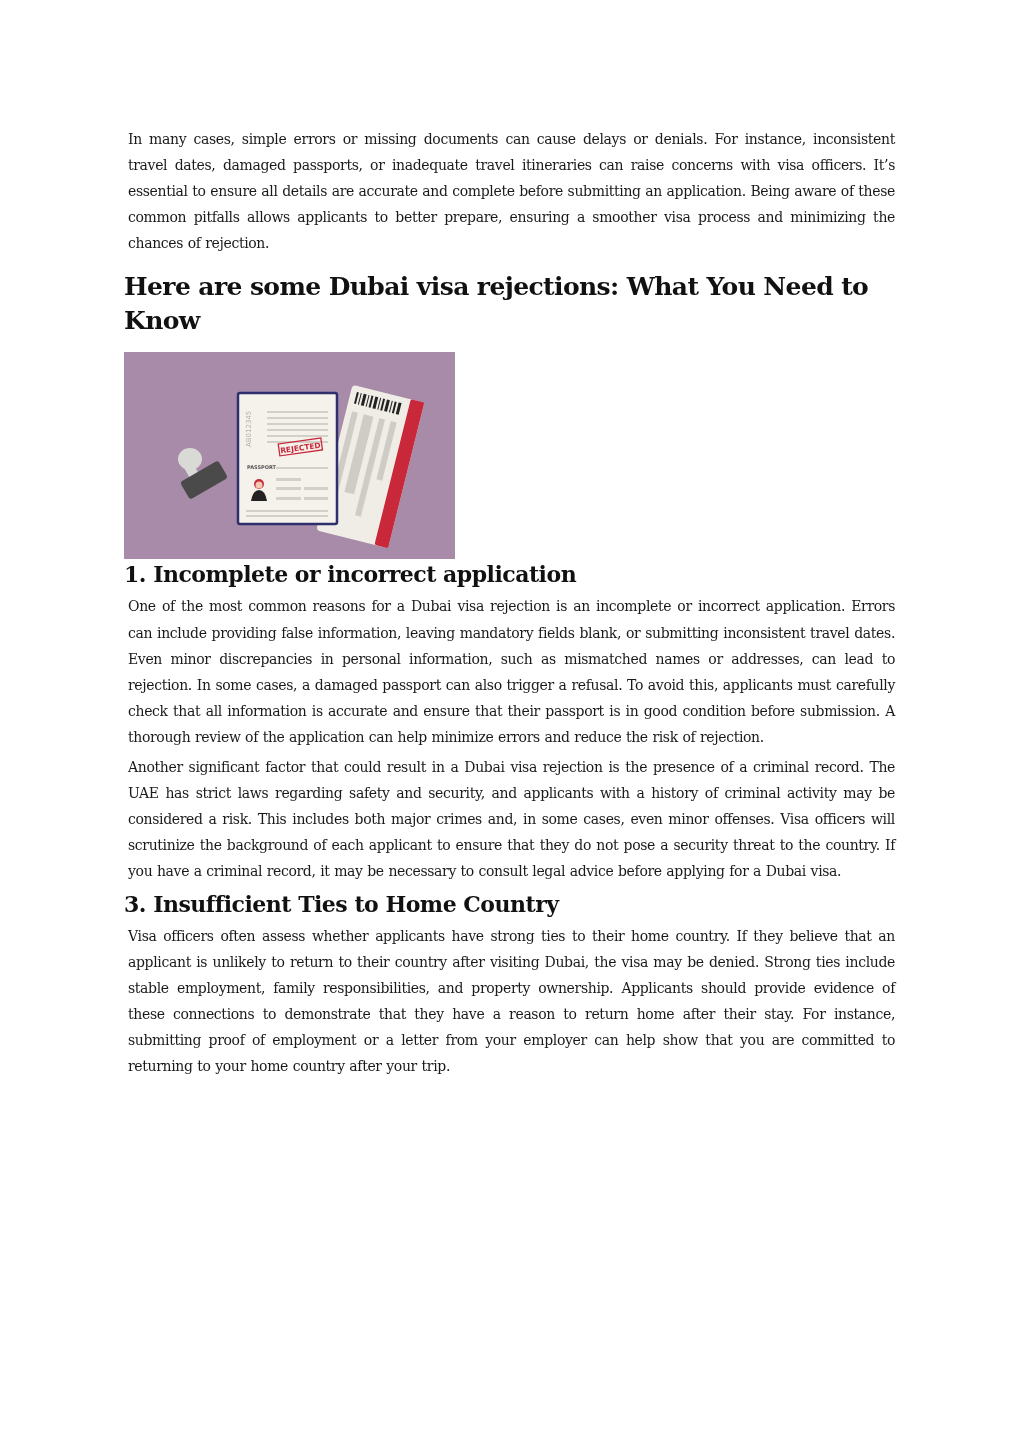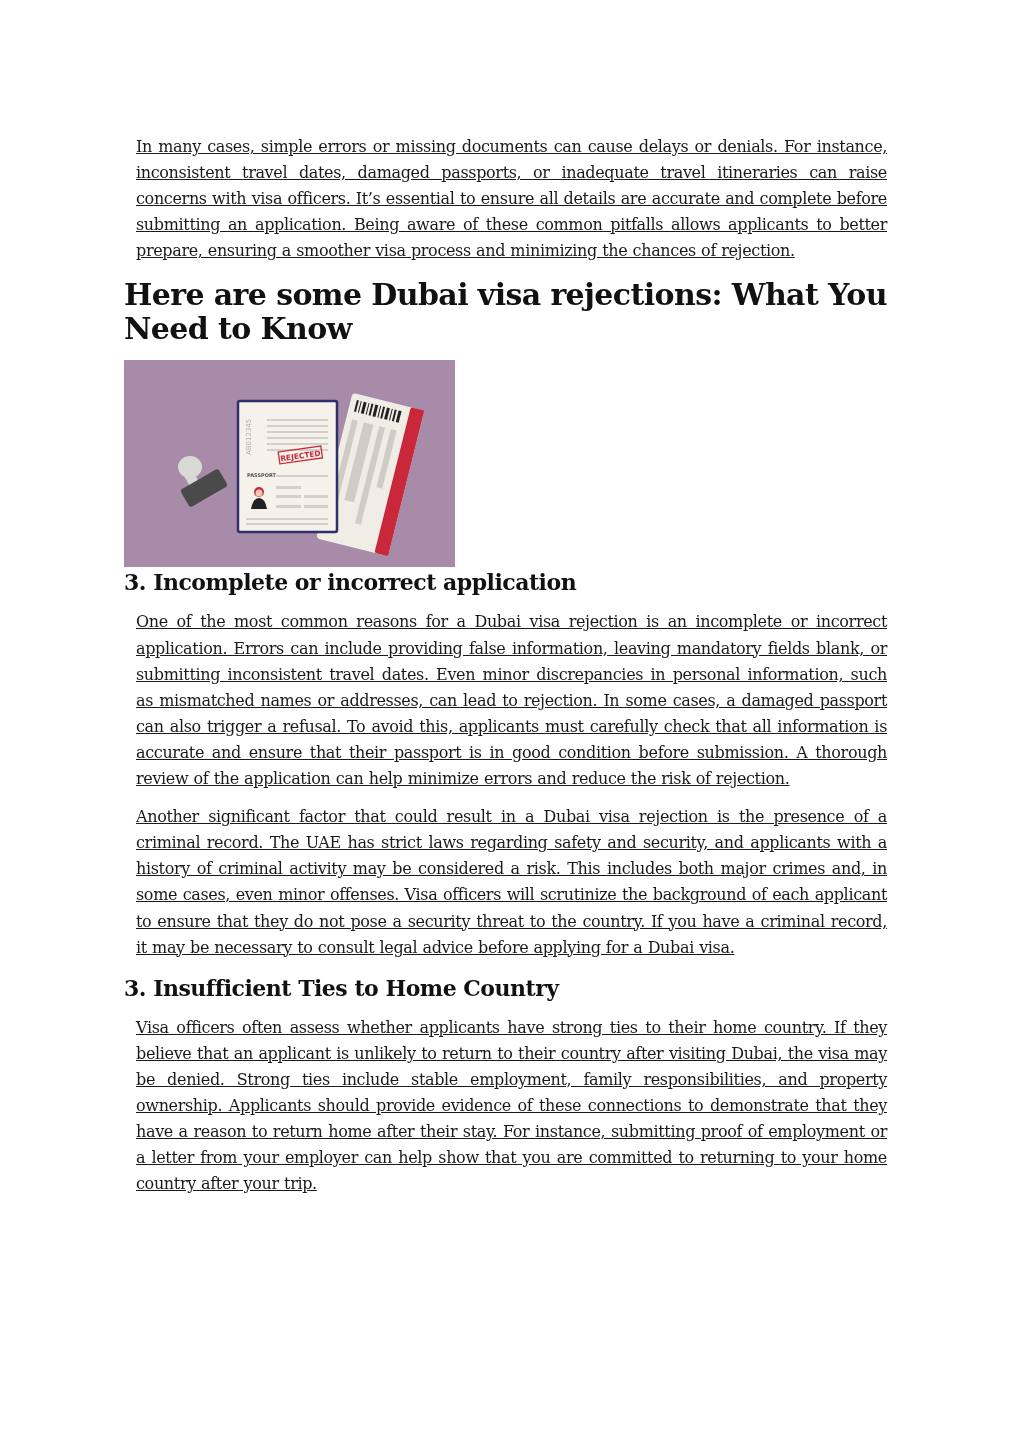--- a/index.html
+++ b/index.html
@@ -3,25 +3,25 @@
   <meta charset="utf-8">
   <style>
     html, body { margin: 0; padding: 0; background: #ffffff; }
     body { width: 1023px; height: 1447px; position: relative; overflow: hidden; }
     .page {
       position: absolute; left: 124px; top: 122px; width: 775px;
       font-family: "DejaVu Serif", "Liberation Serif", serif;
       color: #1a1a1a;
     }
     p.body {
-      margin: 12px; font-size: 16px; line-height: 26.1px; text-align: justify;
-      letter-spacing: -0.35px; word-spacing: 0.5px; text-decoration: underline;
+      margin: 4px; font-size: 14px; line-height: 26.1px; text-align: justify;
+      letter-spacing: -0.35px; word-spacing: 0.5px;
     }
     h2.main {
-      margin: 0; margin-top: 14px; font-size: 30px; line-height: 34px; font-weight: bold;
+      margin: 0; margin-top: 14px; font-size: 25px; line-height: 34px; font-weight: bold;
       letter-spacing: -0.6px; color: #111;
     }
     h3.sec {
       margin: 0; font-size: 22px; line-height: 30px; font-weight: bold; letter-spacing: -0.5px; color: #111;
     }
     .figure {
       margin-top: 14px; width: 331px; height: 207px; background: #a78ba8; position: relative; overflow: hidden;
     }
     .figure svg { position: absolute; left: 0; top: 0; }
     .s1 { margin-top: 16px; }
@@ -101,20 +101,20 @@
           <rect x="125" y="124" width="20" height="26" fill="#f5f2ec"></rect>
           <path d="M127 149 Q129 138 135 138 Q141 138 143 149 Z" fill="#222"></path>
           <circle cx="135" cy="132" r="5" fill="#c8283a"></circle>
           <circle cx="135" cy="133" r="3.5" fill="#f2c9b0"></circle>
         </g>
       </g>
       <text x="0" y="0" font-size="1" fill="transparent">BOARDING PASS</text>
     </svg>
   </div>
 
-  <h3 class="sec s1">3. Incomplete or incorrect application</h3>
+  <h3 class="sec s1">1. Incomplete or incorrect application</h3>
   <p class="body s1p">One of the most common reasons for a Dubai visa rejection is an incomplete or incorrect application. Errors can include providing false information, leaving mandatory fields blank, or submitting inconsistent travel dates. Even minor discrepancies in personal information, such as mismatched names or addresses, can lead to rejection. In some cases, a damaged passport can also trigger a refusal. To avoid this, applicants must carefully check that all information is accurate and ensure that their passport is in good condition before submission. A thorough review of the application can help minimize errors and reduce the risk of rejection.</p>
 
   <p class="body s2p">Another significant factor that could result in a Dubai visa rejection is the presence of a criminal record. The UAE has strict laws regarding safety and security, and applicants with a history of criminal activity may be considered a risk. This includes both major crimes and, in some cases, even minor offenses. Visa officers will scrutinize the background of each applicant to ensure that they do not pose a security threat to the country. If you have a criminal record, it may be necessary to consult legal advice before applying for a Dubai visa.</p>
 
   <h3 class="sec s3">3. Insufficient Ties to Home Country</h3>
   <p class="body s3p">Visa officers often assess whether applicants have strong ties to their home country. If they believe that an applicant is unlikely to return to their country after visiting Dubai, the visa may be denied. Strong ties include stable employment, family responsibilities, and property ownership. Applicants should provide evidence of these connections to demonstrate that they have a reason to return home after their stay. For instance, submitting proof of employment or a letter from your employer can help show that you are committed to returning to your home country after your trip.</p>
 </div>
 
 </body></html>

